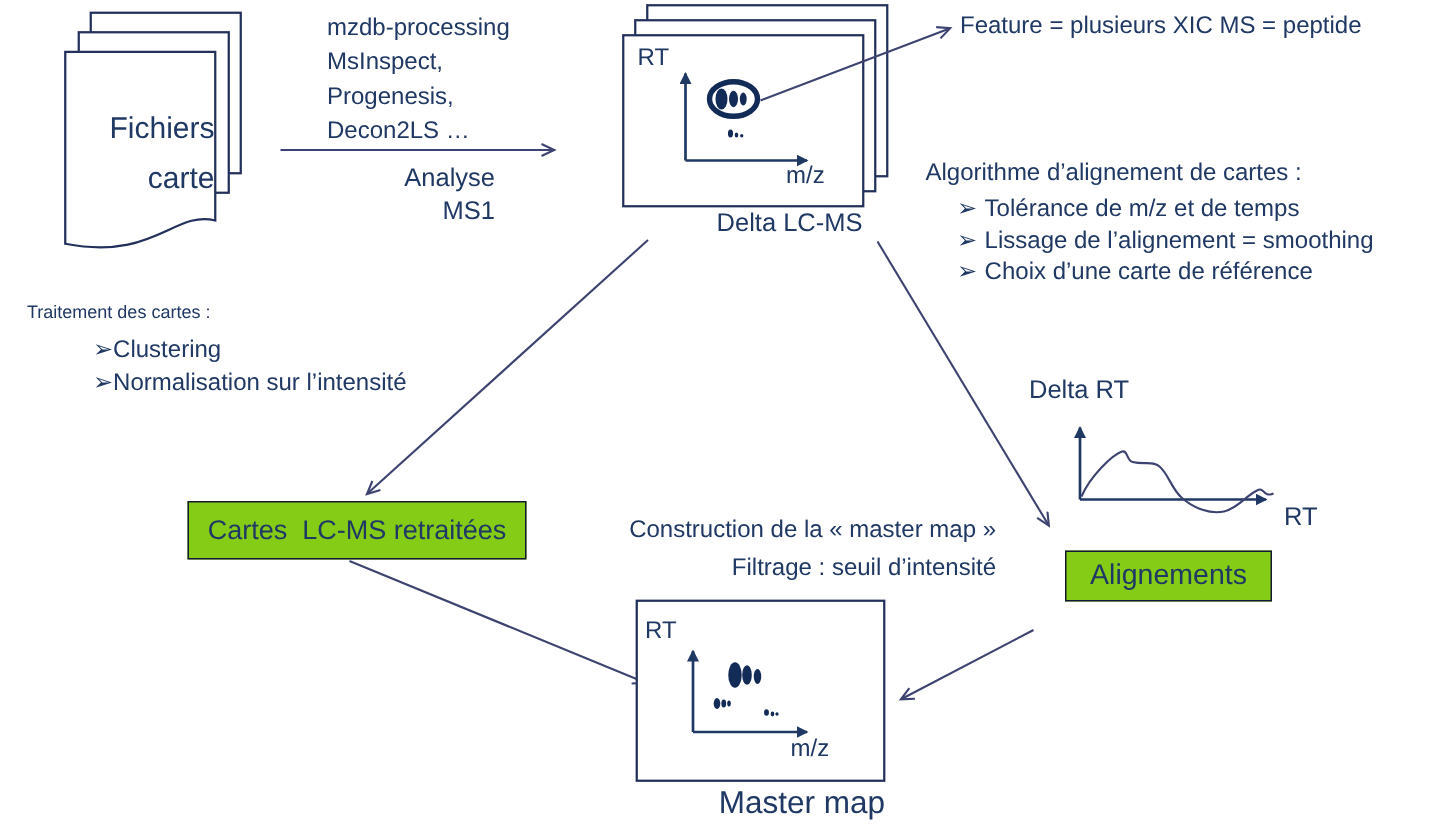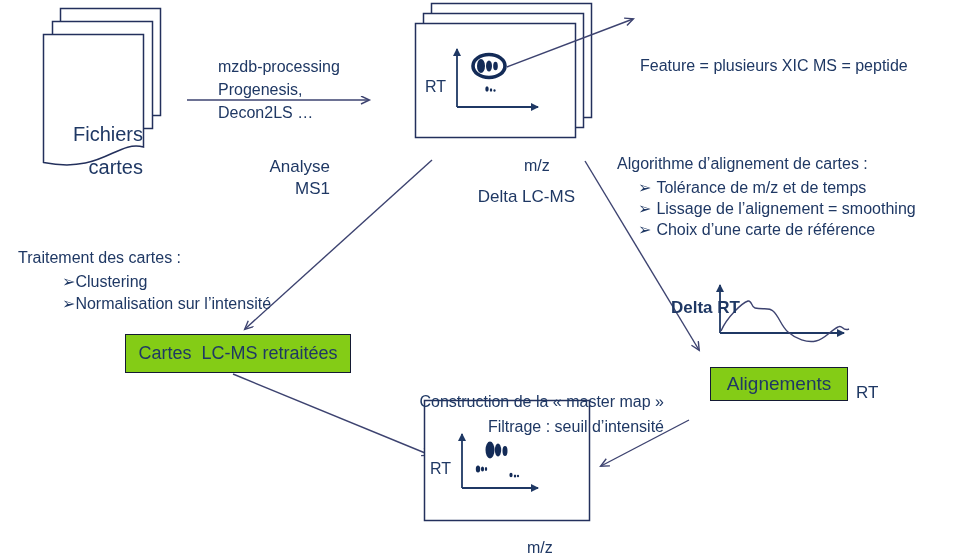--- a/index.html
+++ b/index.html
@@ -8,21 +8,21 @@
     --border:#141a33;
     --bg:#ffffff;
   }
   html,body{margin:0;padding:0;background:#fff;}
   #canvas{
     position:relative;width:953px;height:559px;background:var(--bg);
     font-family:"Liberation Sans",sans-serif;color:var(--ink);
     overflow:hidden;
   }
   .layer{position:absolute;left:0;top:0;}
-  .txt{position:absolute;white-space:nowrap;color:var(--ink);margin-top:48px;}
+  .txt{position:absolute;white-space:nowrap;color:var(--ink);}
   .center{text-align:right;}
   .page{fill:#ffffff;stroke:#23305c;stroke-width:1.5;}
   .axis{stroke:var(--ink);stroke-width:1.8;fill:none;}
   .arrow{stroke:var(--line);stroke-width:1.4;fill:none;}
   .feat{fill:#132b57;stroke:none;}
   .box{
     position:absolute;border:1.6px solid var(--border);background:#84cc16;
     display:flex;align-items:center;justify-content:center;
   }
   .bullet-row{display:flex;align-items:baseline;}
@@ -98,25 +98,26 @@
         <ellipse class="feat" cx="486" cy="469" rx="1.2" ry="2"></ellipse>
         <ellipse class="feat" cx="511" cy="475" rx="1.6" ry="2.2"></ellipse>
         <ellipse class="feat" cx="515" cy="476" rx="1.2" ry="1.6"></ellipse>
         <ellipse class="feat" cx="518" cy="476" rx="1.1" ry="1.2"></ellipse>
       </g>
     </g>
   </svg>
 
   <div class="txt center" style="left:43px;top:70px;width:100px;font-size:20px;line-height:33px;">
     <div>Fichiers</div>
-    <div>cartes</div>
+    <div>carte</div>
   </div>
 
   <div class="txt" style="left:218px;top:7px;font-size:16px;line-height:23px;">
     <div>mzdb-processing</div>
+    <div>MsInspect,</div>
     <div>Progenesis,</div>
     <div>Decon2LS …</div>
   </div>
 
   <div class="txt center" style="left:230px;top:108px;width:100px;font-size:17px;line-height:22px;">
     <div>Analyse</div>
     <div>MS1</div>
   </div>
 
   <div class="txt" style="left:425px;top:30px;font-size:16px;">RT</div>
@@ -134,42 +135,42 @@
     <div class="bullet-row">
       <span class="glyph sp">➢</span>
       <span>Lissage de l’alignement = smoothing</span>
     </div>
     <div class="bullet-row">
       <span class="glyph sp">➢</span>
       <span>Choix d’une carte de référence</span>
     </div>
   </div>
 
-  <div class="txt" style="left:18px;top:201px;font-size:16px;text-align:center;">Traitement des cartes :</div>
+  <div class="txt" style="left:18px;top:201px;font-size:12px;text-align:center;">Traitement des cartes :</div>
   <div class="txt" style="left:62px;top:223px;font-size:16px;line-height:22px;">
     <div class="bullet-row">
       <span class="glyph">➢</span>
       <span>Clustering</span>
     </div>
     <div class="bullet-row">
       <span class="glyph">➢</span>
       <span>Normalisation sur l’intensité</span>
     </div>
   </div>
 
   <div class="box" style="left:125px;top:334px;width:224px;height:37px;">
     <span style="font-size:18px;white-space:pre;">Cartes  LC-MS retraitées</span>
   </div>
 
   <div class="txt center" style="left:362px;top:341px;width:302px;font-size:16px;line-height:25px;">
     <div>Construction de la « master map »</div>
     <div>Filtrage : seuil d’intensité</div>
   </div>
 
-  <div class="txt" style="left:671px;top:250px;font-size:17px;font-weight:bold;">Delta RT</div>
+  <div class="txt" style="left:686px;top:250px;font-size:17px;">Delta RT</div>
   <div class="txt" style="left:856px;top:335px;font-size:17px;">RT</div>
 
   <div class="box" style="left:686px;top:367px;width:136px;height:32px;margin-left:24px;">
     <span style="font-size:19px;">Alignements</span>
   </div>
 
   <div class="txt" style="left:430px;top:412px;font-size:16px;">RT</div>
   <div class="txt" style="left:527px;top:491px;font-size:16px;">m/z</div>
   <div class="txt center" style="left:424px;top:524px;width:166px;font-size:21px;">Master map</div>
 

